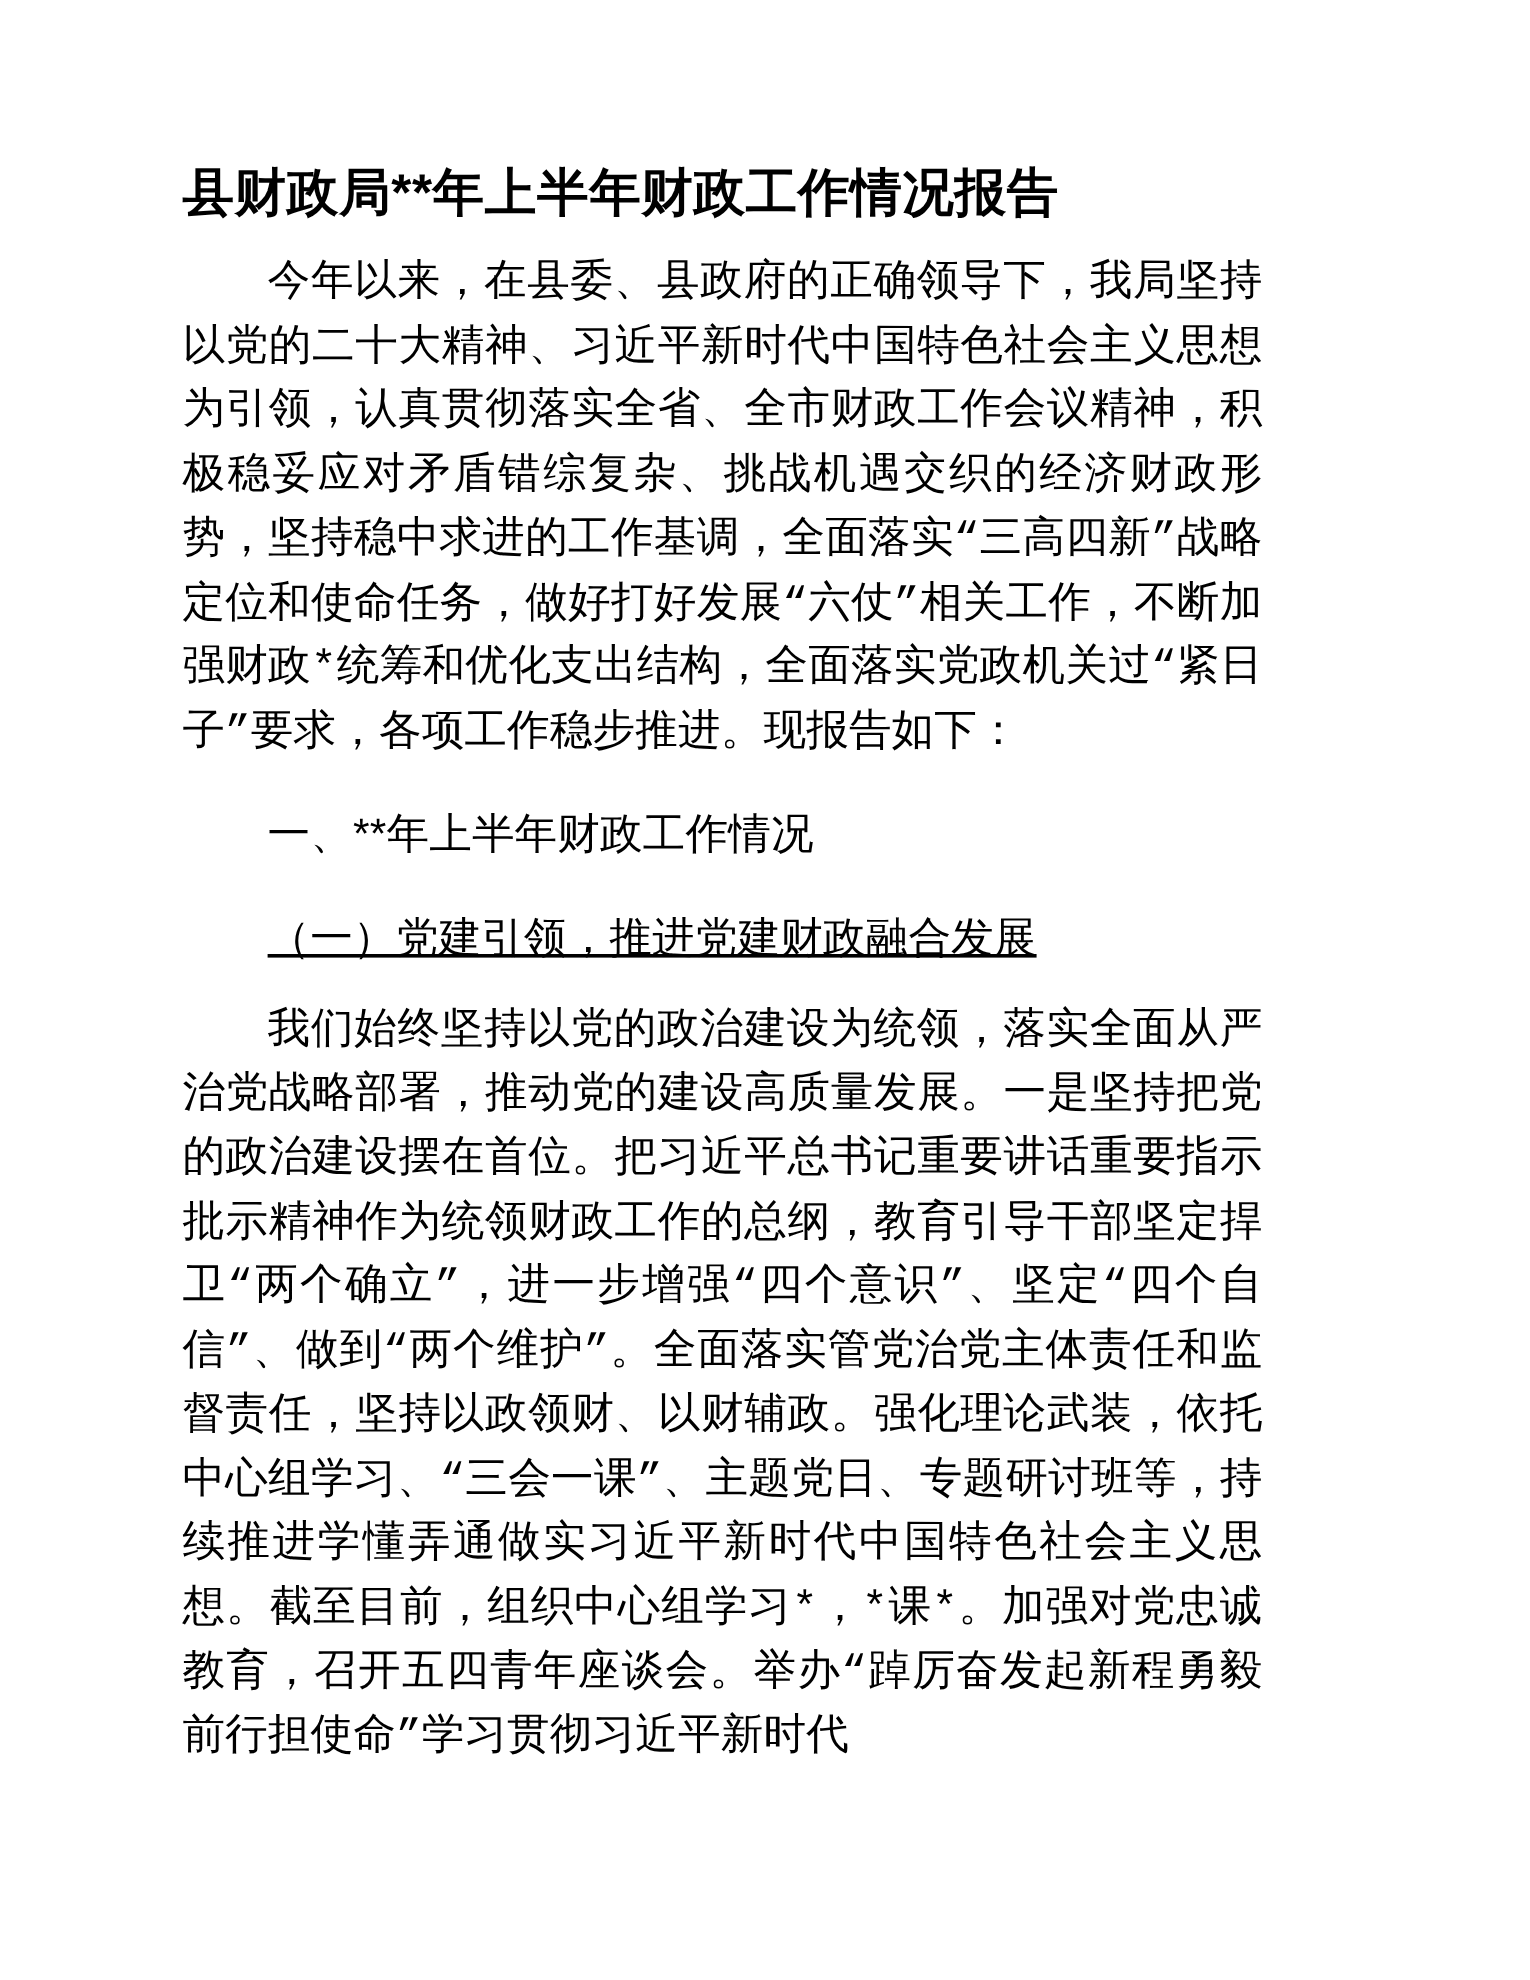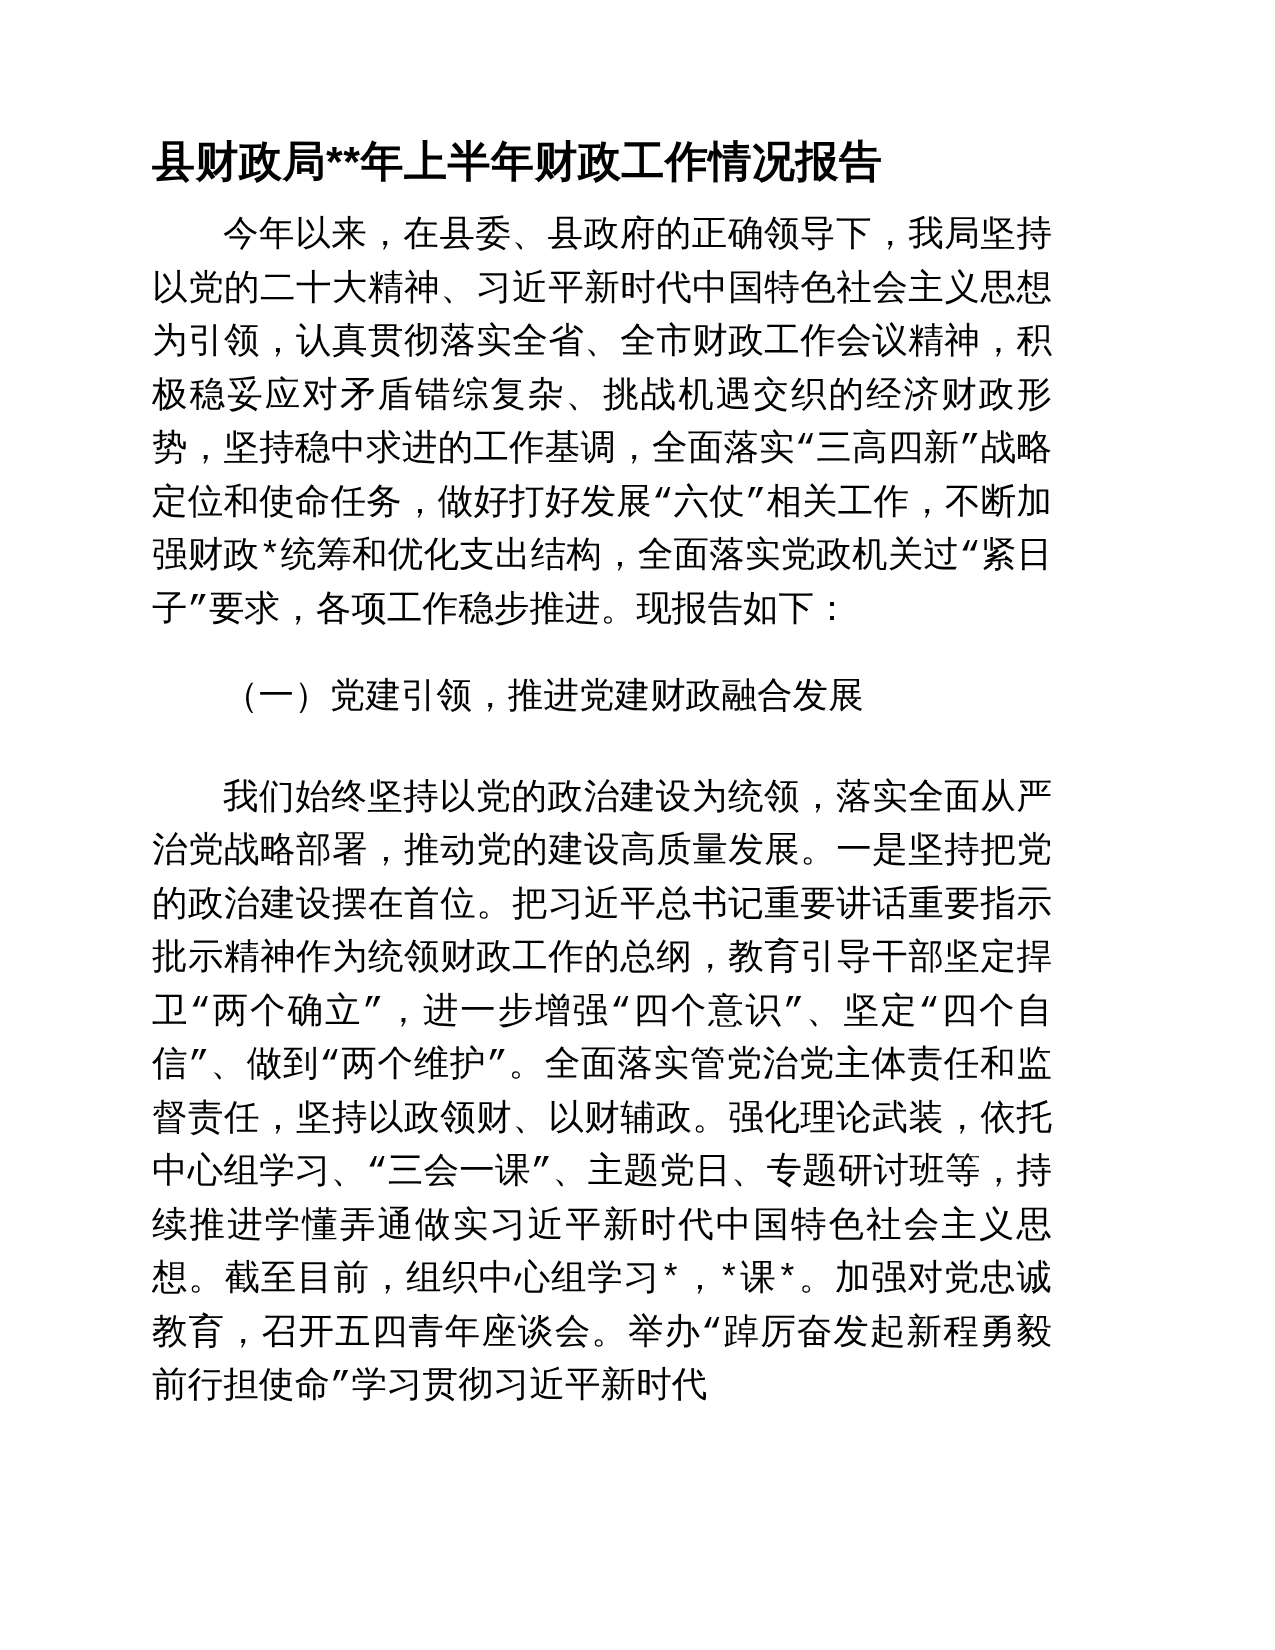--- a/index.html
+++ b/index.html
@@ -50,32 +50,33 @@
   .para-gap-1 { margin-top: 22px; }
   .heading-line {
     font-size: 35.5px;
     line-height: 53.5px;
     margin: 0;
     text-indent: 2em;
     letter-spacing: 0.1px;
     white-space: nowrap;
   }
   .gap-before-h1 { margin-top: 32px; }
-  .gap-before-h2 { margin-top: 32px; }
-  .gap-before-p2 { margin-top: 49px; }
+  .gap-before-h2 { margin-top: 32px; text-decoration: underline; }
+  .gap-before-p2 { margin-top: 24px; }
 </style>
 </head>
 <body>
 
 <div class="page">
   <div class="content">
 
     <h1 class="doc-title">县财政局**年上半年财政工作情况报告</h1>
 
     <p class="body-para para-gap-1">今年以来，在县委、县政府的正确领导下，我局坚持以党的二十大精神、习近平新时代中国特色社会主义思想为引领，认真贯彻落实全省、全市财政工作会议精神，积极稳妥应对矛盾错综复杂、挑战机遇交织的经济财政形势，坚持稳中求进的工作基调，全面落实“三高四新”战略定位和使命任务，做好打好发展“六仗”相关工作，不断加强财政*统筹和优化支出结构，全面落实党政机关过“紧日子”要求，各项工作稳步推进。现报告如下：</p>
 
+    <p class="heading-line gap-before-h1">一、**年上半年财政工作情况</p>
 
     <p class="heading-line gap-before-h2">（一）党建引领，推进党建财政融合发展</p>
 
     <p class="body-para gap-before-p2">我们始终坚持以党的政治建设为统领，落实全面从严治党战略部署，推动党的建设高质量发展。一是坚持把党的政治建设摆在首位。把习近平总书记重要讲话重要指示批示精神作为统领财政工作的总纲，教育引导干部坚定捍卫“两个确立”，进一步增强“四个意识”、坚定“四个自信”、做到“两个维护”。全面落实管党治党主体责任和监督责任，坚持以政领财、以财辅政。强化理论武装，依托中心组学习、“三会一课”、主题党日、专题研讨班等，持续推进学懂弄通做实习近平新时代中国特色社会主义思想。截至目前，组织中心组学习*，*课*。加强对党忠诚教育，召开五四青年座谈会。举办“踔厉奋发起新程勇毅前行担使命”学习贯彻习近平新时代</p>
 
   </div>
 </div>
 
 </body></html>

